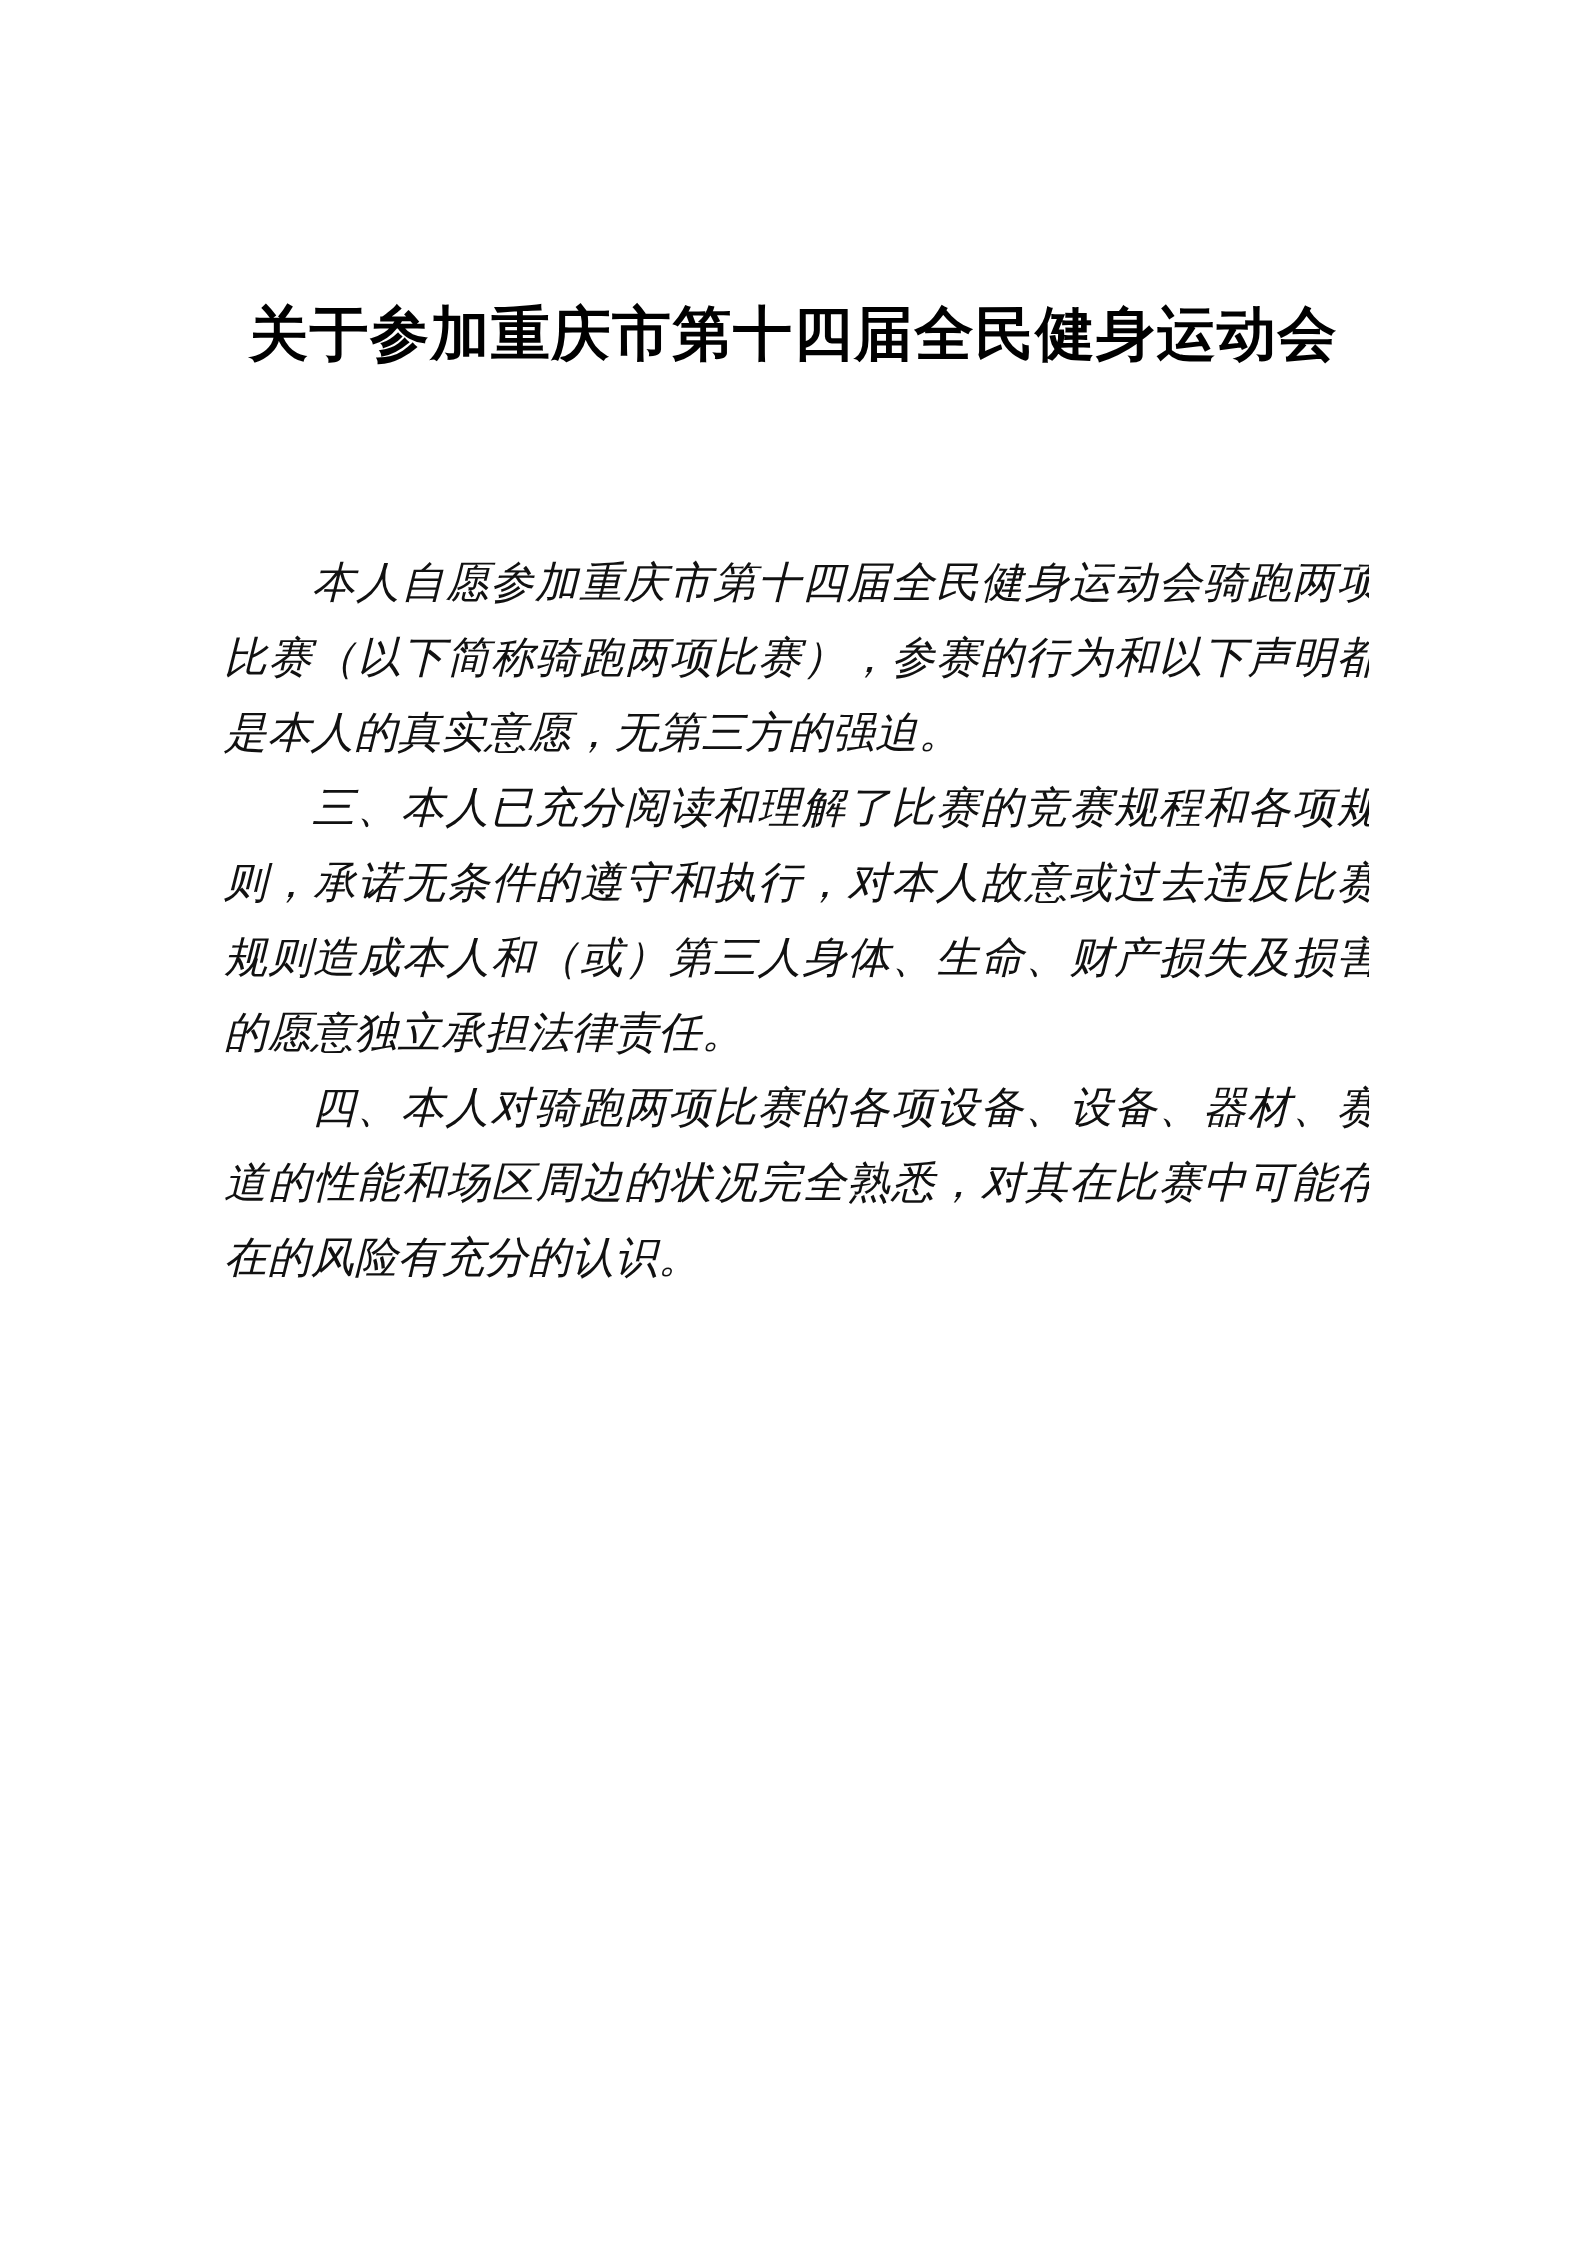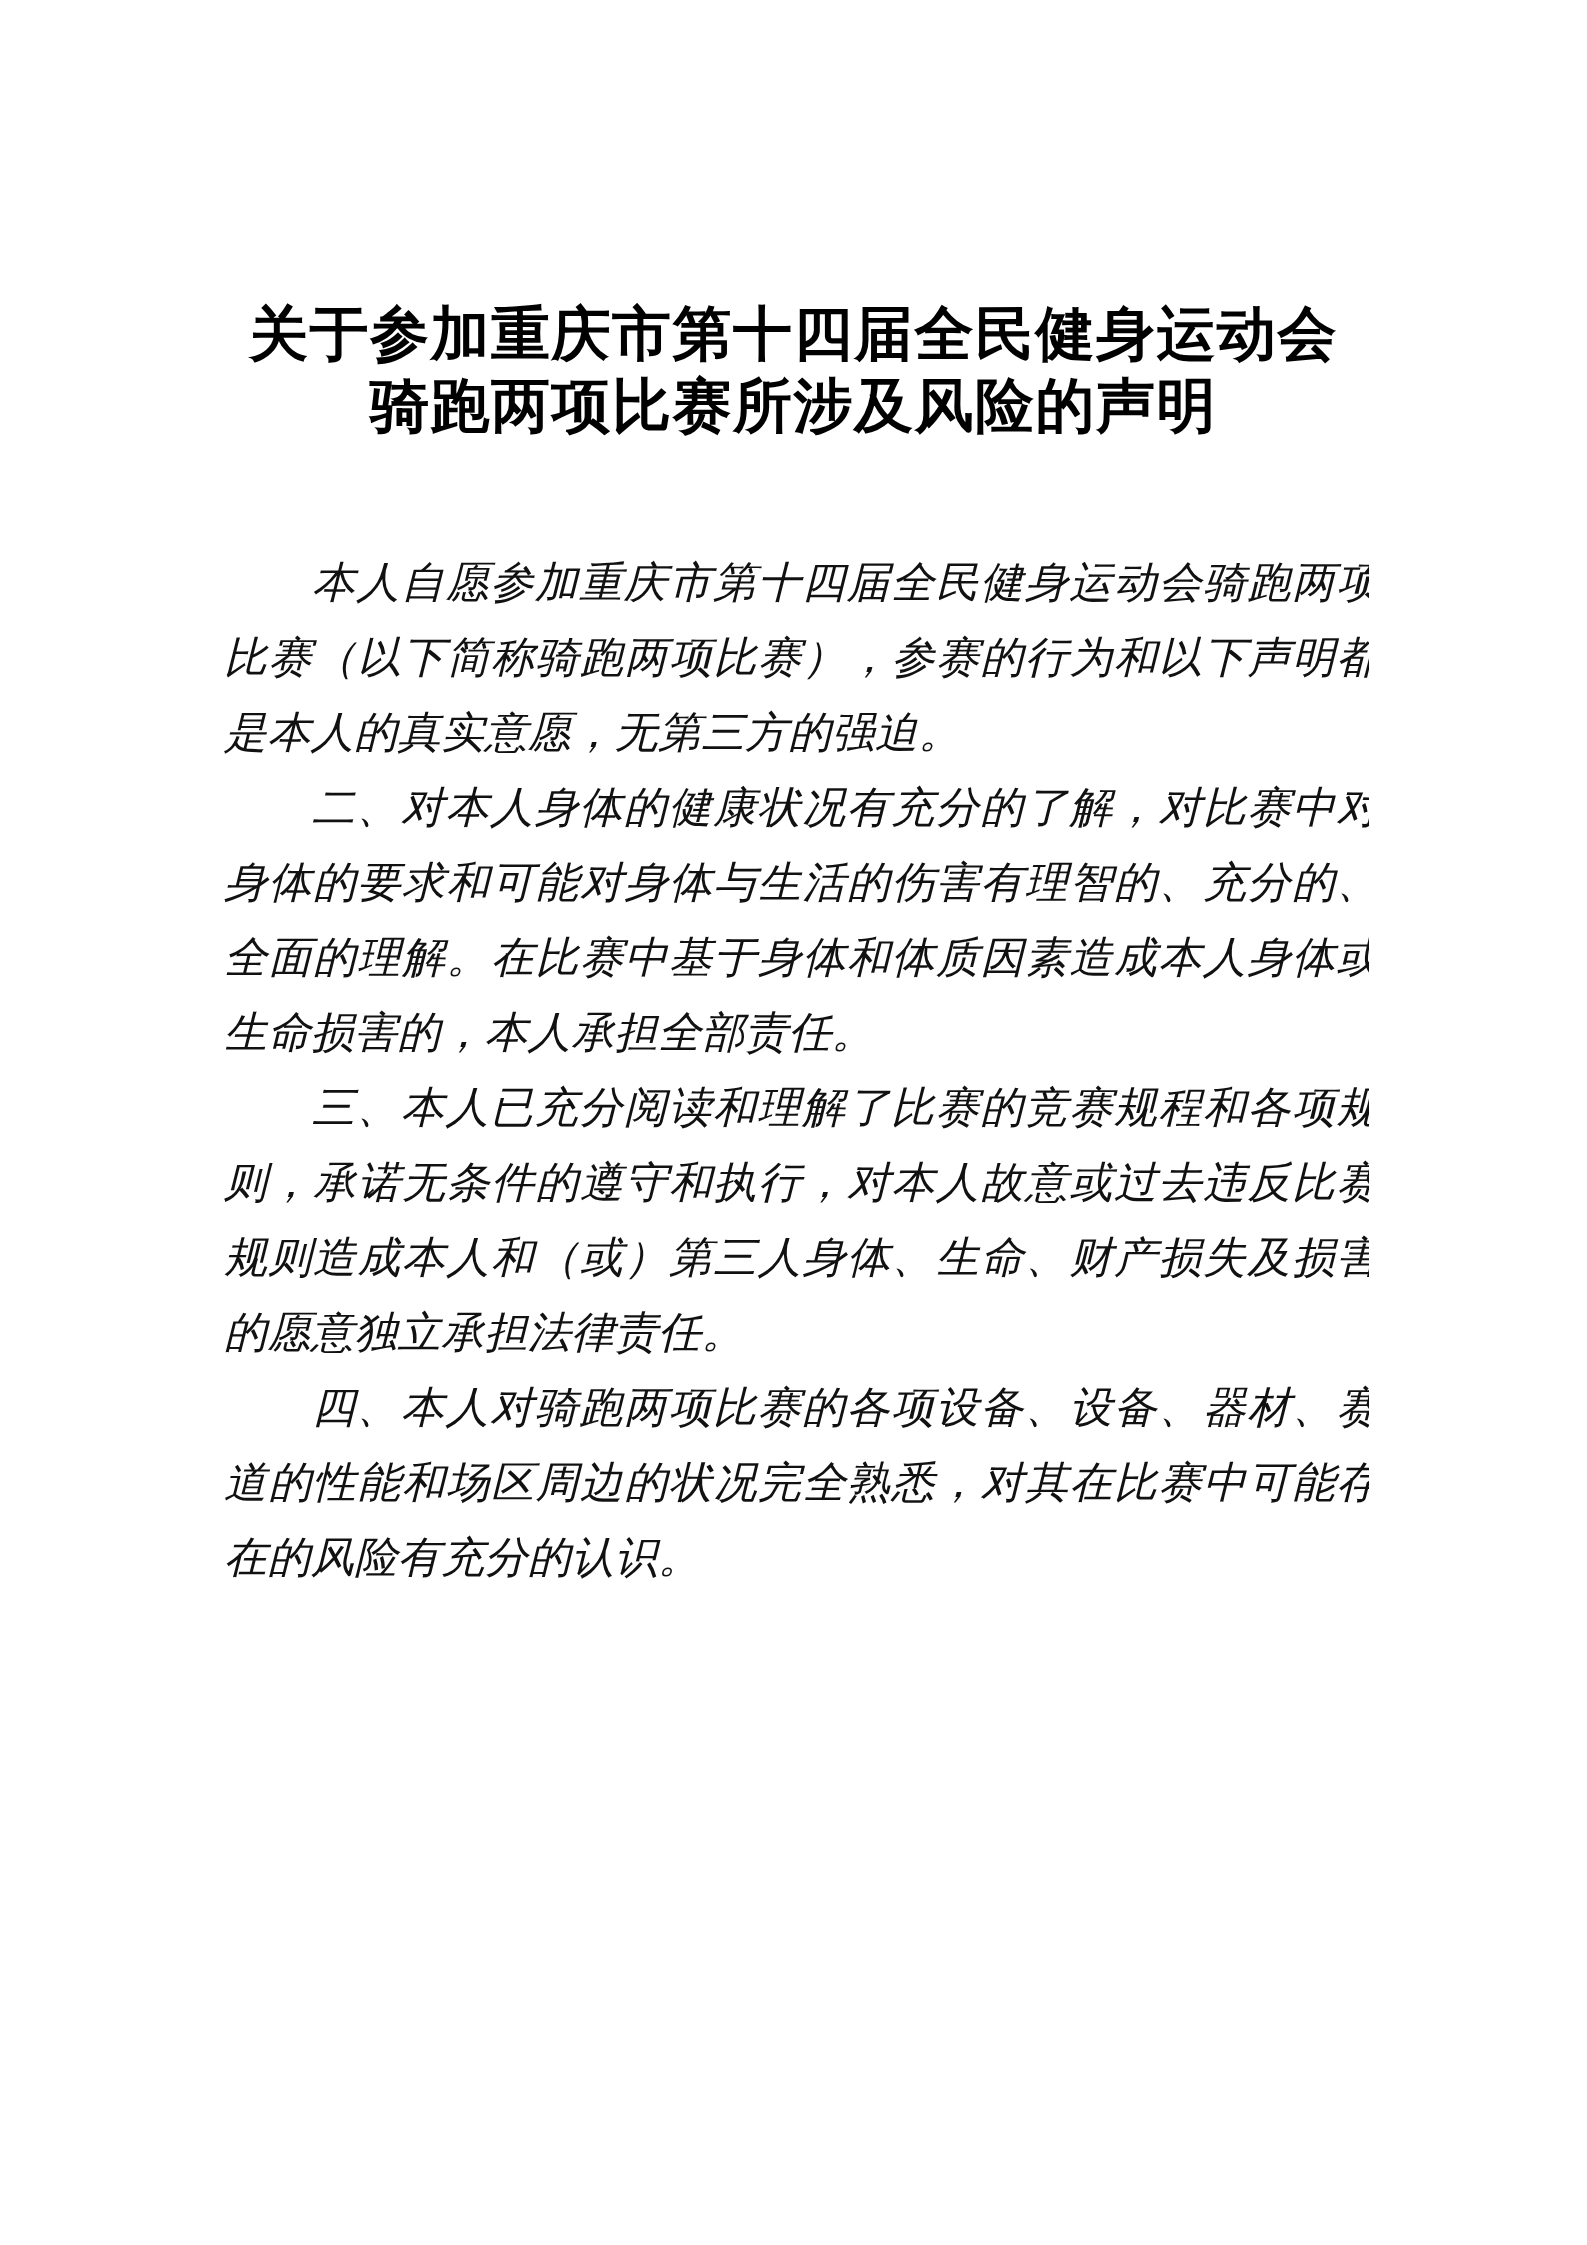--- a/index.html
+++ b/index.html
@@ -81,24 +81,22 @@
     font-style: normal;
   }
 </style>
 </head>
 <body>
 
 <div id="page">
 
   <div id="title-block">
     <div class="title-line">关于参加重庆市第十四届全民健身运动会</div>
-    <div class="title-line">骑跑两项比赛所涉及风险的声明</div>
   </div>
 
   <div id="body-block">
     <p class="para indent">本人自愿参加重庆市第十四届全民健身运动会骑跑两项比赛（以下简称骑跑两项比赛），参赛的行为和以下声明都是本人的真实意愿，无第三方的强迫。</p>
-    <p class="para indent">二、对本人身体的健康状况有充分的了解，对比赛中对身体的要求和可能对身体与生活的伤害有理智的、充分的、全面的理解。在比赛中基于身体和体质因素造成本人身体或生命损害的，本人承担全部责任。</p>
     <p class="para indent">三、本人已充分阅读和理解了比赛的竞赛规程和各项规则，承诺无条件的遵守和执行，对本人故意或过去违反比赛规则造成本人和（或）第三人身体、生命、财产损失及损害的愿意独立承担法律责任。</p>
     <p class="para indent">四、本人对骑跑两项比赛的各项设备、设备、器材、赛道的性能和场区周边的状况完全熟悉，对其在比赛中可能存在的风险有充分的认识。</p>
   </div>
 
 
 </div>
 
 </body></html>

